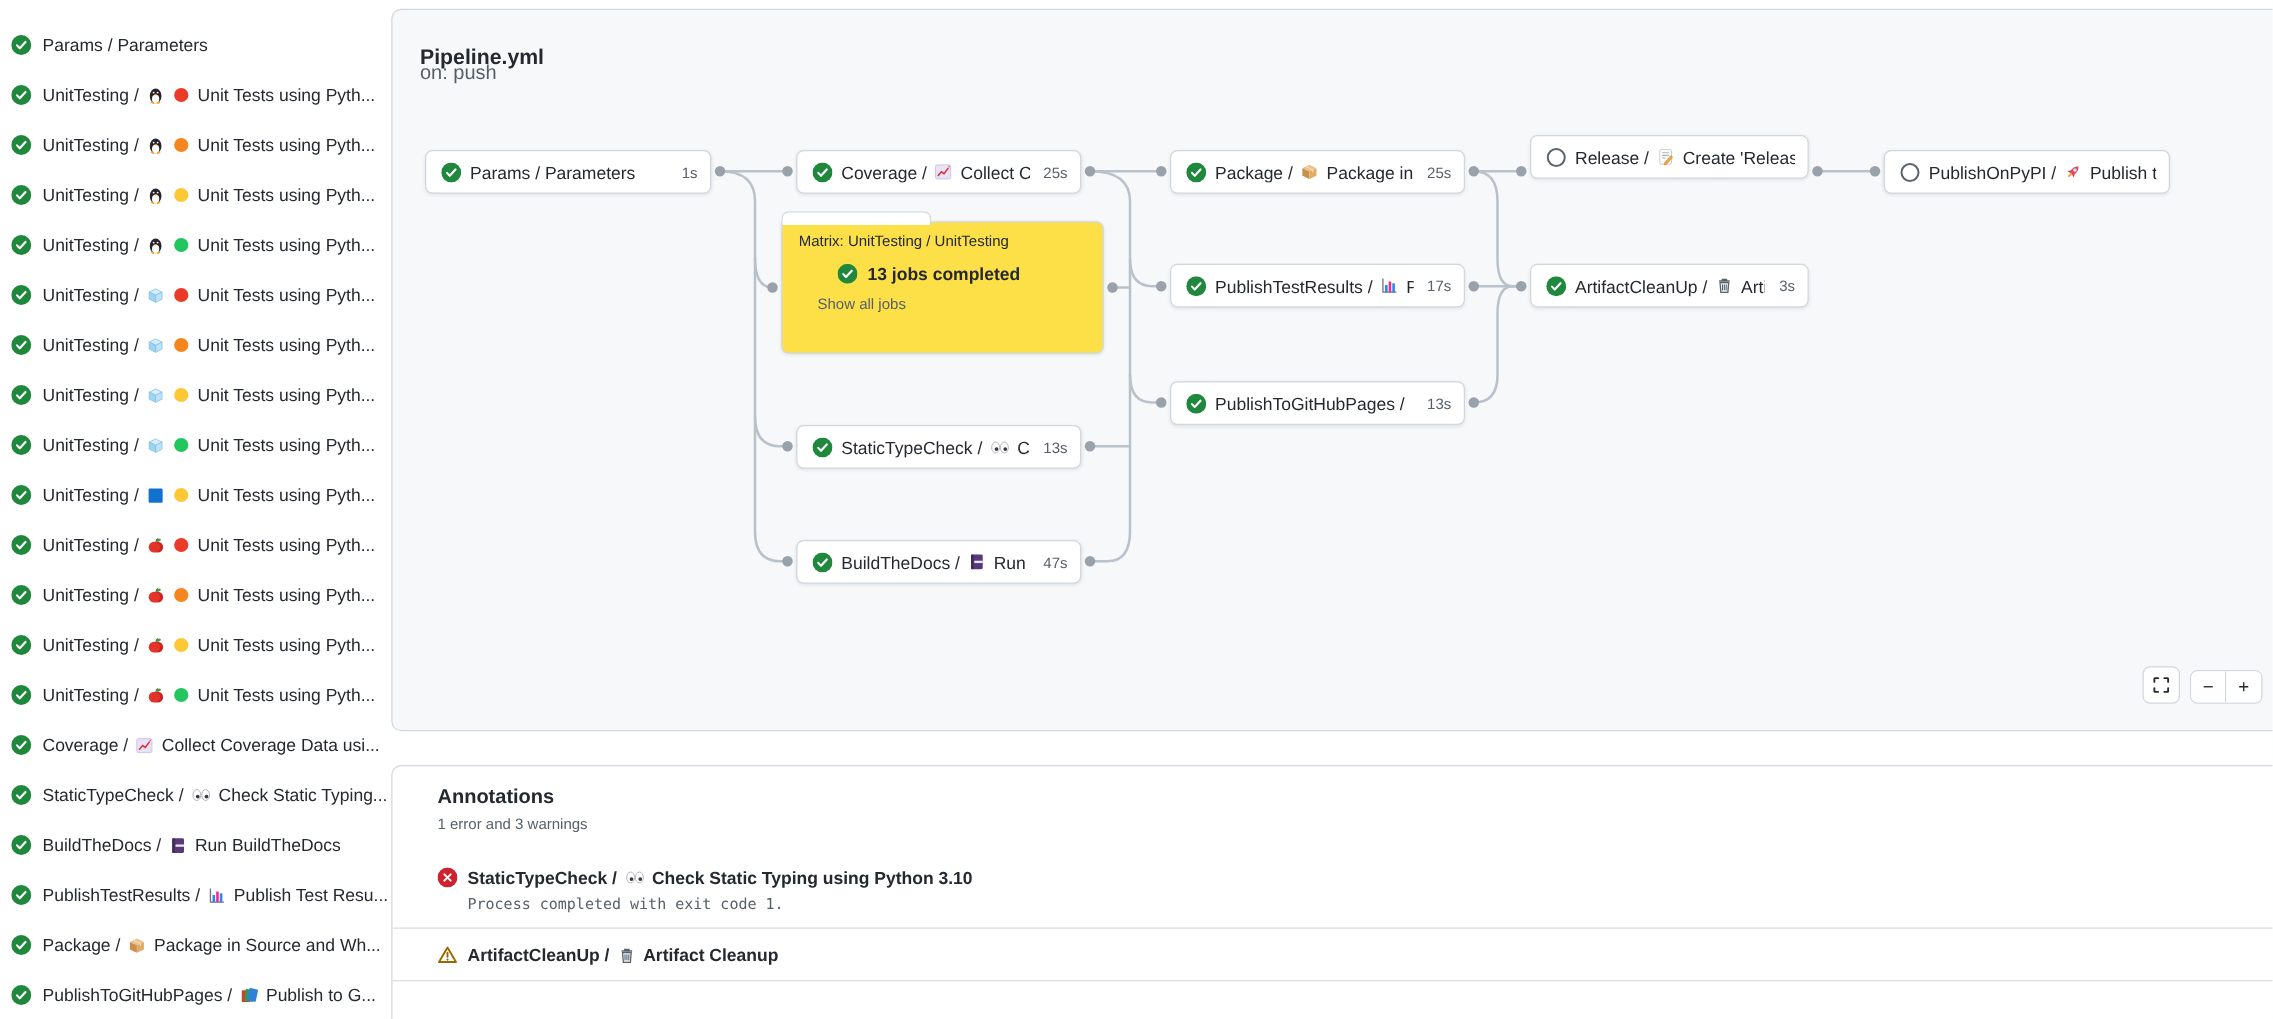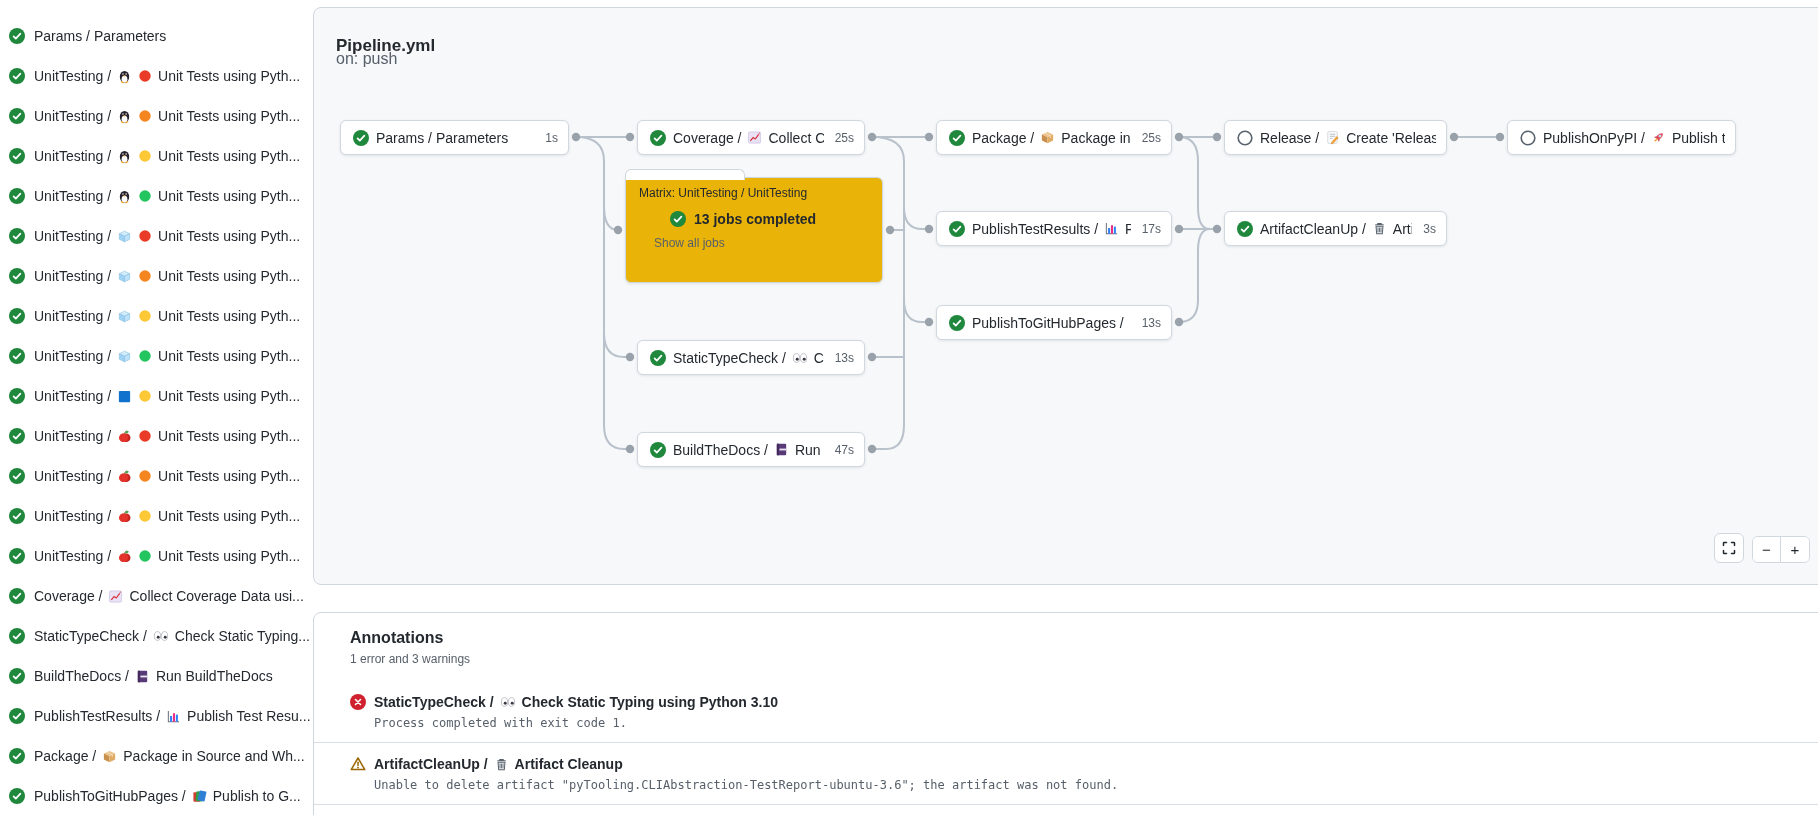--- a/index.html
+++ b/index.html
@@ -20,21 +20,21 @@
   .wf-trigger { position:absolute; left:22px; top:42px; font-size:16px; color:#57606a; }
   .connectors { position:absolute; left:0; top:0; width:1514px; height:576px; pointer-events:none; }
 
   .node { position:absolute; height:35px; background:#fff; border:1px solid #d0d7de; border-radius:6px;
     box-shadow:0 1px 3px rgba(31,35,40,.1); display:flex; align-items:center; gap:7px;
     padding:0 10px 0 12px; font-size:14px; cursor:pointer; }
   .node-text { display:flex; align-items:center; gap:6px; min-width:0; flex:1; overflow:hidden; white-space:nowrap; }
   .node-text .tseg { white-space:nowrap; }
   .duration { flex:none; font-size:12px; color:#57606a; padding-left:4px; }
 
-  .matrix-box { position:absolute; left:311px; top:169px; width:258px; height:106px; background:#eab308;
+  .matrix-box { position:absolute; left:311px; top:169px; width:258px; height:106px; background:#fde047;
     border:1px solid #d0d7de; border-radius:0 6px 6px 6px; box-shadow:0 1px 3px rgba(31,35,40,.1); }
   .matrix-box::before { content:""; position:absolute; top:-9px; left:-1px; width:118px; height:10px;
     background:#fff; border:1px solid #d0d7de; border-bottom:none; border-radius:6px 6px 0 0; }
   .matrix-label { padding:8px 12px 0 13px; font-size:12px; color:#24292f; white-space:nowrap; overflow:hidden; }
   .matrix-status { display:flex; gap:8px; padding:11px 12px 0 44px; font-size:14px; font-weight:700; }
   .matrix-link { display:block; padding:9px 12px 0 28px; font-size:12px; color:#57606a; text-decoration:none; cursor:pointer; }
 
   .zoom-controls { position:absolute; right:0; top:0; width:100%; height:100%; pointer-events:none; }
   .fs-btn { position:absolute; left:1400px; top:525px; width:30px; height:30px; background:#fff; border:1px solid #d0d7de;
     border-radius:6px; display:flex; align-items:center; justify-content:center; cursor:pointer; pointer-events:auto; }
@@ -612,21 +612,21 @@
                 <path d="M2 4.8 8 2l6 2.8L8 7.6Z" fill="#ecc28b"></path>
                 <path d="M2 4.8v6.4L8 14V7.6Z" fill="#c98f4c"></path>
                 <path d="M14 4.8v6.4L8 14V7.6Z" fill="#e0ab63"></path>
                 <path d="M5 3.4l6 2.8v2.2" stroke="#f3ddba" stroke-width="1" fill="none"></path>
               </svg>
             </span>
             <span class="tseg">Package in So...</span>
           </span>
           <span class="duration">25s</span>
         </div>
-        <div class="node" style="left: 910px; top: 112px; width: 223px;">
+        <div class="node" style="left: 910px; top: 100px; width: 223px;">
           <span class="ic">
             <svg width="16" height="16" viewBox="0 0 16 16">
               <circle cx="8" cy="8" r="6.8" fill="#fff" stroke="#59636e" stroke-width="1.6"></circle>
             </svg>
           </span>
           <span class="node-text">
             <span class="tseg">Release /</span>
             <span class="ic">
               <svg width="15" height="15" viewBox="0 0 16 16">
                 <rect x="3" y="1.8" width="10" height="12.4" rx="1" fill="#fff" stroke="#c6ccd2" stroke-width=".8"></rect>
@@ -829,19 +829,18 @@
               <span class="tseg">ArtifactCleanUp /</span>
               <span class="ic">
                 <svg width="15" height="15" viewBox="0 0 16 16">
                   <path d="M3.5 4h9M6.2 4V2.8h3.6V4" stroke="#59636e" stroke-width="1.2" fill="none"></path>
                   <path d="M4.3 5.5h7.4l-.7 8.2H5Z" fill="#eceff1" stroke="#59636e" stroke-width="1.1"></path>
                   <path d="M6.4 7v5M8 7v5M9.6 7v5" stroke="#59636e" stroke-width=".9"></path>
                 </svg>
               </span>
               <span class="tseg">Artifact Cleanup</span>
             </div>
-            <div class="ann-detail">Unable to delete artifact "pyTooling.CLIAbstraction-TestReport-ubuntu-3.6"; the artifact was not found.</div>
           </div>
         </div>
       </div>
   </section>
 
 </div>
 
 </body></html>

